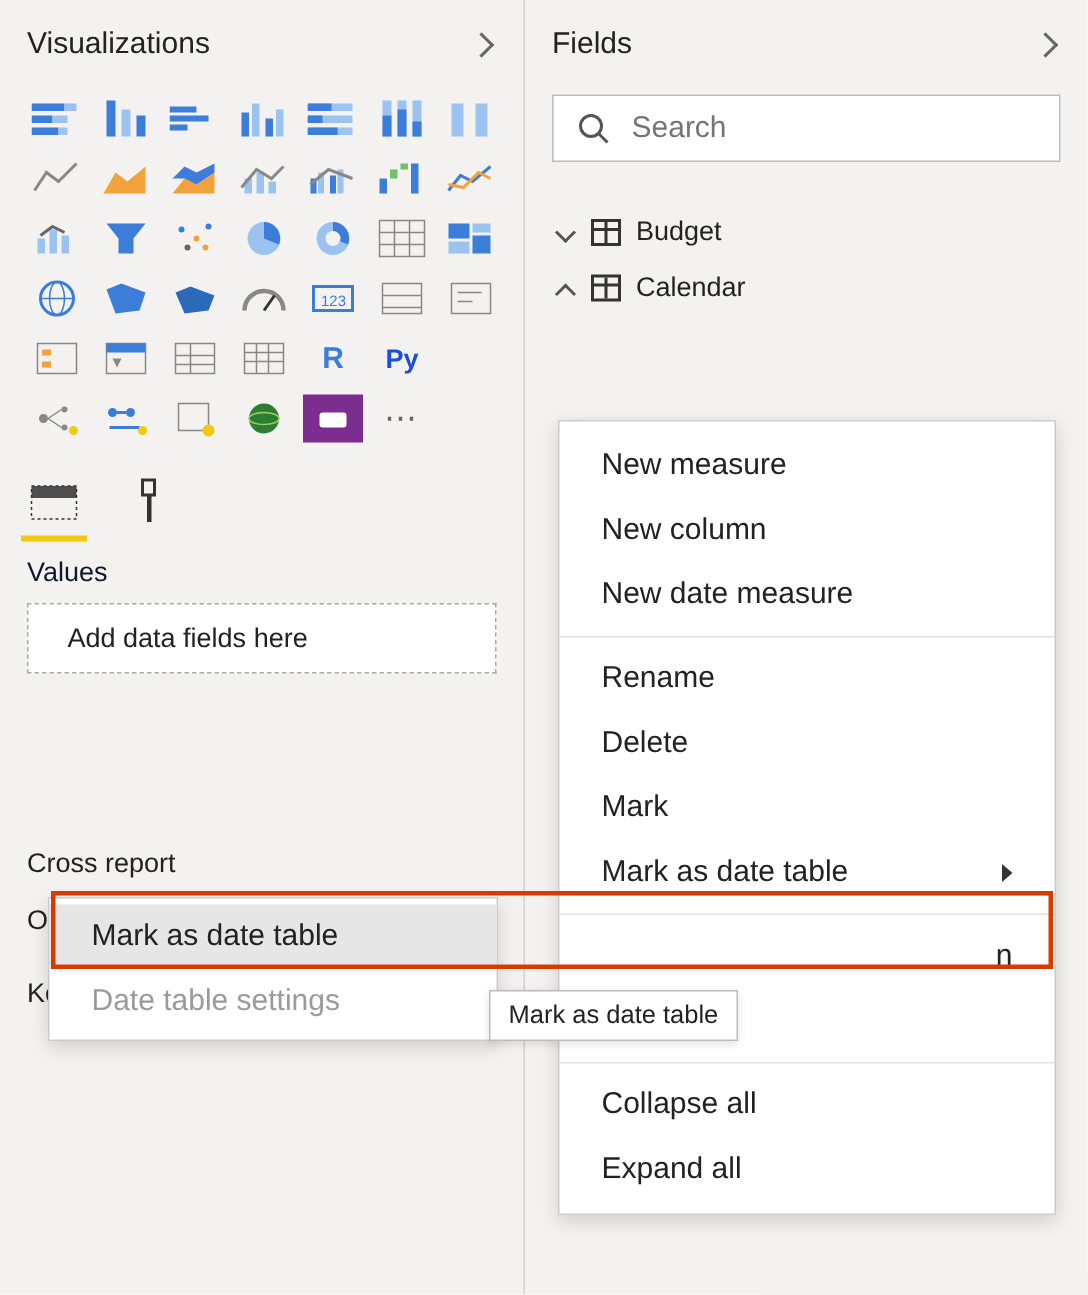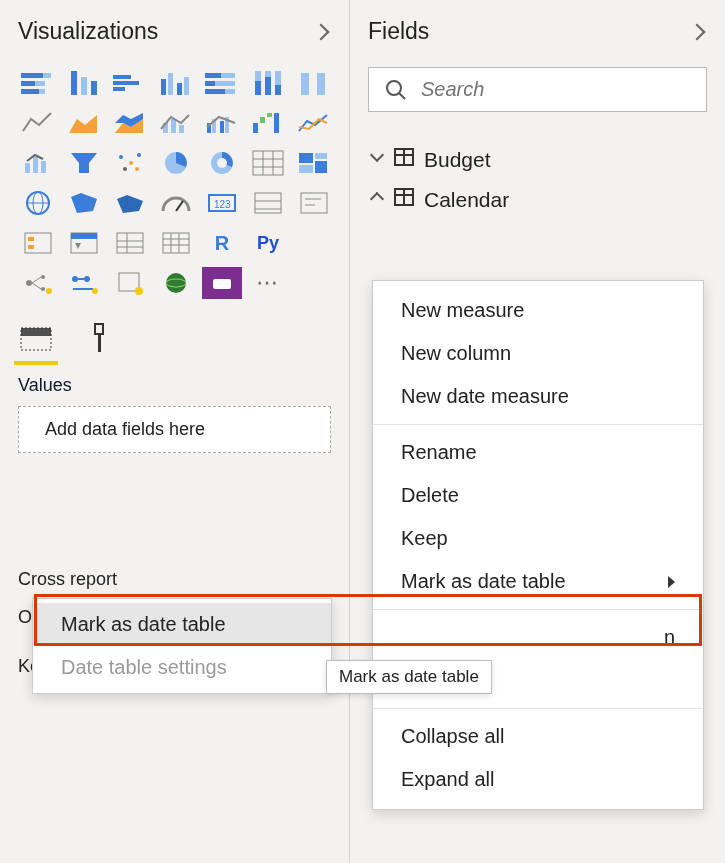--- a/index.html
+++ b/index.html
@@ -30,21 +30,21 @@
     padding: 18px 18px 0 18px;
     position: relative;
   }
   .panel-header {
     display: flex;
     align-items: center;
     justify-content: space-between;
     margin-bottom: 22px;
   }
   .panel-title {
-    font-size: 23px;
+    font-size: 20px;
     font-weight: 400;
     color: #222;
   }
   .chevron-right {
     width: 12px;
     height: 12px;
     border-top: 2px solid #666;
     border-right: 2px solid #666;
     transform: rotate(45deg);
     margin-right: 4px;
@@ -140,27 +140,27 @@
     padding: 10px 16px;
     margin-bottom: 28px;
   }
   .search-box input {
     border: none;
     outline: none;
     font-size: 20px;
     flex: 1;
     background: transparent;
     color: #6d28d9;
-    font-style: italic;
   }
   .table-row {
     display: flex;
+    align-items: center;
     gap: 10px;
     padding: 8px 2px;
-    font-size: 21px;
+    font-size: 18px;
     cursor: pointer;
   }
   .expand-icon {
     width: 14px;
     height: 14px;
     position: relative;
   }
   .exp-down::before {
     content: "";
     position: absolute;
@@ -636,21 +636,21 @@
   </div>
 </div>
 
 <div class="context-menu">
   <div class="menu-item">New measure</div>
   <div class="menu-item">New column</div>
   <div class="menu-item">New date measure</div>
   <div class="menu-sep"></div>
   <div class="menu-item">Rename</div>
   <div class="menu-item">Delete</div>
-  <div class="menu-item">Keep</div>
+  <div class="menu-item">Mark</div>
   <div class="menu-item">
     <span>Mark as date table</span>
     <span class="submenu-arrow"></span>
   </div>
   <div class="menu-sep"></div>
   <div class="menu-item partial" style="justify-content:flex-end;">
       <span>n</span>
     </div>
   <div class="menu-item">Unhide all</div>
   <div class="menu-sep"></div>

